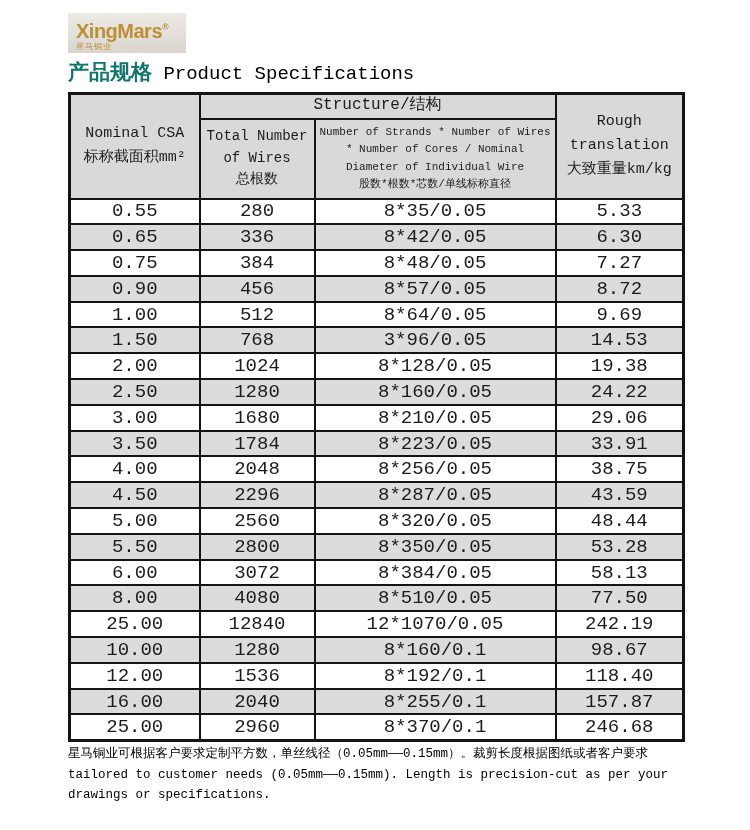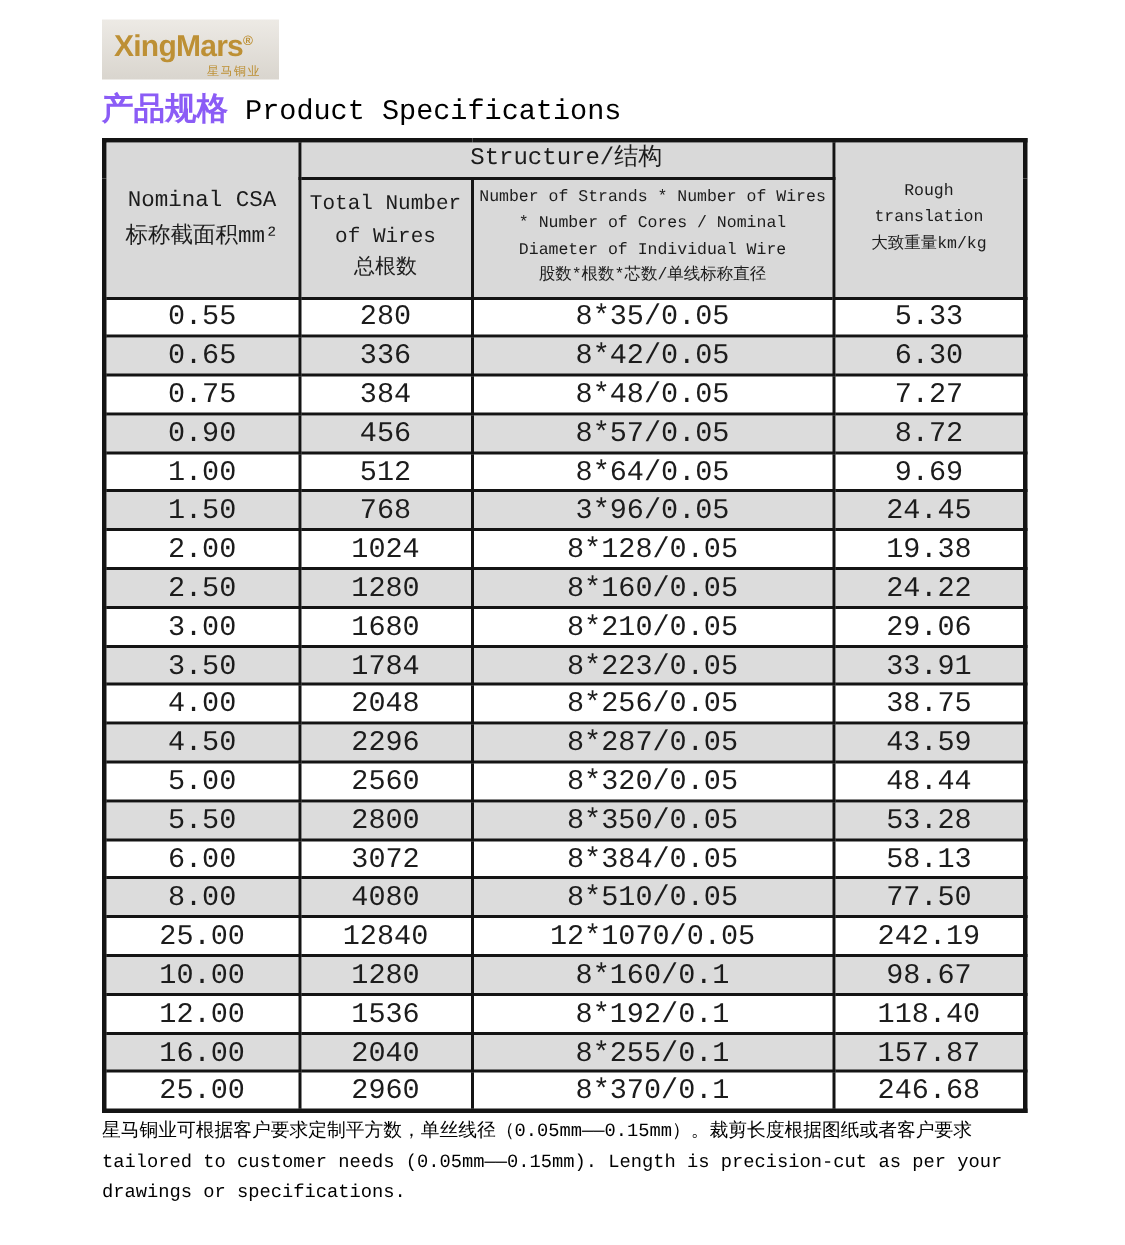--- a/index.html
+++ b/index.html
@@ -23,29 +23,29 @@
   }
   .logo-brand{
     font-family:"Liberation Sans","DejaVu Sans",sans-serif;
     font-weight:bold;font-size:20px;line-height:22px;color:var(--gold);
     letter-spacing:-0.5px;white-space:nowrap;
   }
   .logo-reg{font-size:9px;vertical-align:super;letter-spacing:0;}
   .logo-sub{
     font-family:"Liberation Sans","DejaVu Sans",sans-serif;
     font-size:8px;line-height:10px;color:var(--gold);
-    text-align:right;letter-spacing:1px;margin-right:4px;
+    text-align:left;letter-spacing:1px;margin-right:16px;
   }
   
   .title{
     position:absolute;left:68px;top:58px;white-space:nowrap;
   }
   .title-zh{
     font-family:"Liberation Sans","DejaVu Sans",sans-serif;
-    font-weight:bold;font-size:21px;color:#8b5cf6;
+    font-weight:bold;font-size:21px;color:#0f766e;
   }
   .title-en{
     font-family:"Liberation Mono","DejaVu Sans Mono",monospace;
     font-size:19px;color:#000;text-align:right;
   }
   
   table.spec{
     position:absolute;left:68px;top:92px;width:614px;height:648px;
     border-collapse:collapse;table-layout:fixed;
     border:3px solid var(--border);
@@ -56,21 +56,21 @@
     padding:0;overflow:hidden;color:var(--ink);
   }
   thead th{background:var(--header-bg);font-weight:normal;}
   tr.group-row{height:25px;}
   tr.group-row th.structure-group{font-size:16px;line-height:1.1;}
   tr.detail-row{height:80px;}
   .pre{white-space:pre-line;}
   th.h-col1{font-size:15px;line-height:1.6;}
   th.h-col2{font-size:14px;line-height:1.55;}
   th.h-col3{font-size:11px;line-height:1.55;}
-  th.h-col4{font-size:11px;line-height:1.6;}
+  th.h-col4{font-size:15px;line-height:1.6;}
   tbody tr{height:25.8px;}
   tbody td{font-size:19px;}
   tbody tr.alt td{background:var(--alt-bg);}
   
   .footer{
     position:absolute;left:68px;top:744px;width:664px;
     font-size:12.5px;line-height:20.6px;color:#000;
   }
   .footer .fline{white-space:nowrap;font-family:Liberation Mono, monospace;}
 </style>
@@ -142,21 +142,21 @@
         <tr>
           <td>1.00</td>
           <td>512</td>
           <td>8*64/0.05</td>
           <td>9.69</td>
         </tr>
         <tr class="alt">
           <td>1.50</td>
           <td>768</td>
           <td>3*96/0.05</td>
-          <td>24.45</td>
+          <td>14.53</td>
         </tr>
         <tr>
           <td>2.00</td>
           <td>1024</td>
           <td>8*128/0.05</td>
           <td>19.38</td>
         </tr>
         <tr class="alt">
           <td>2.50</td>
           <td>1280</td>

